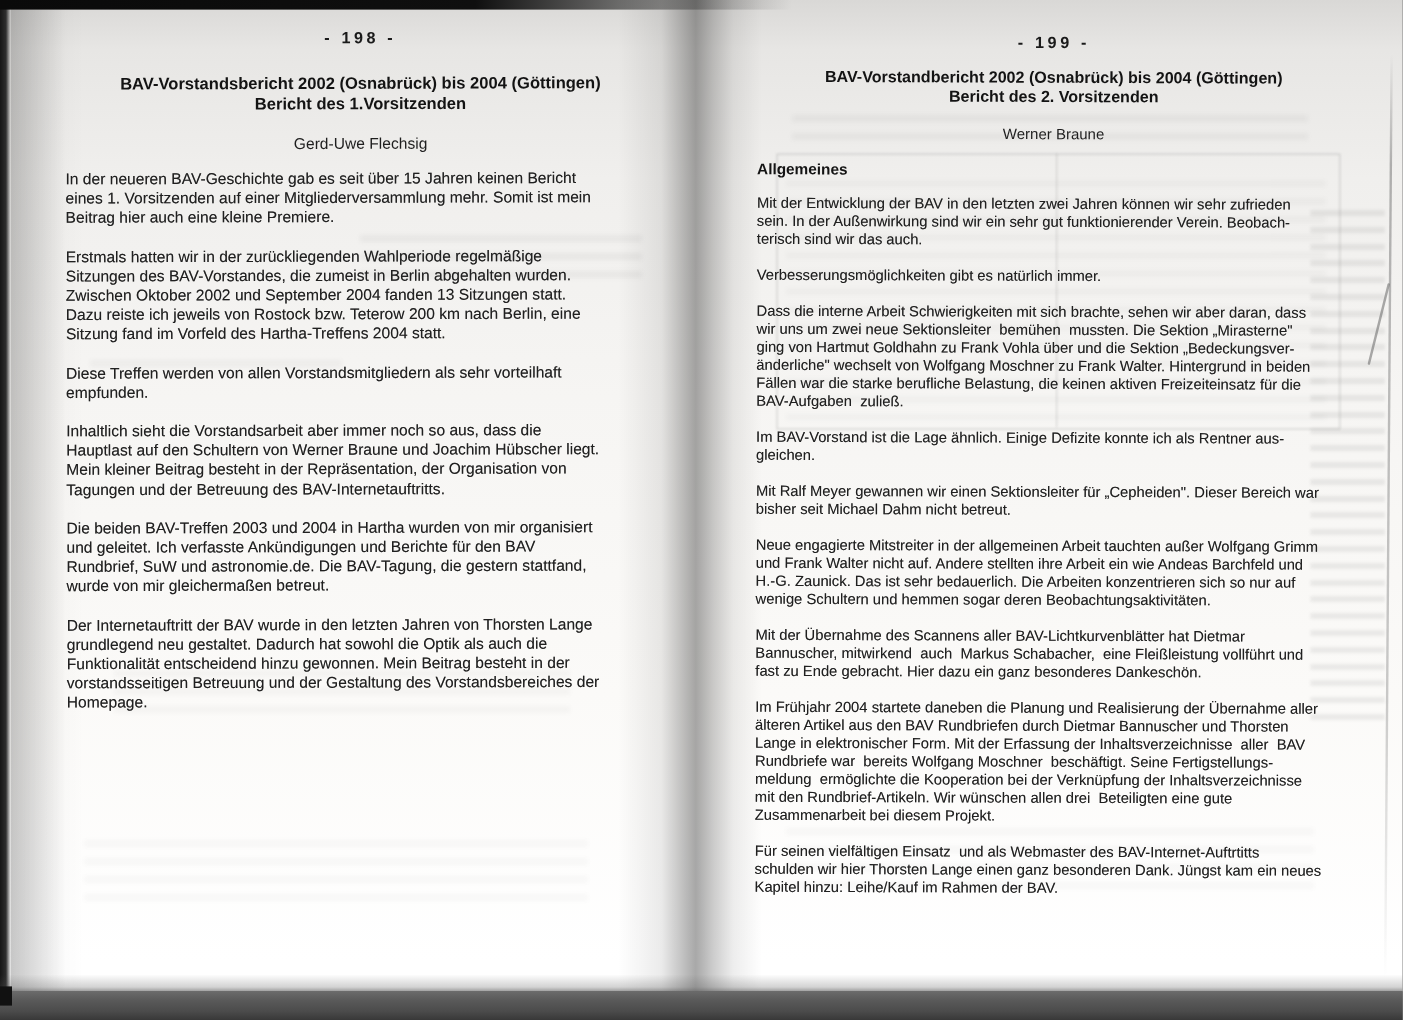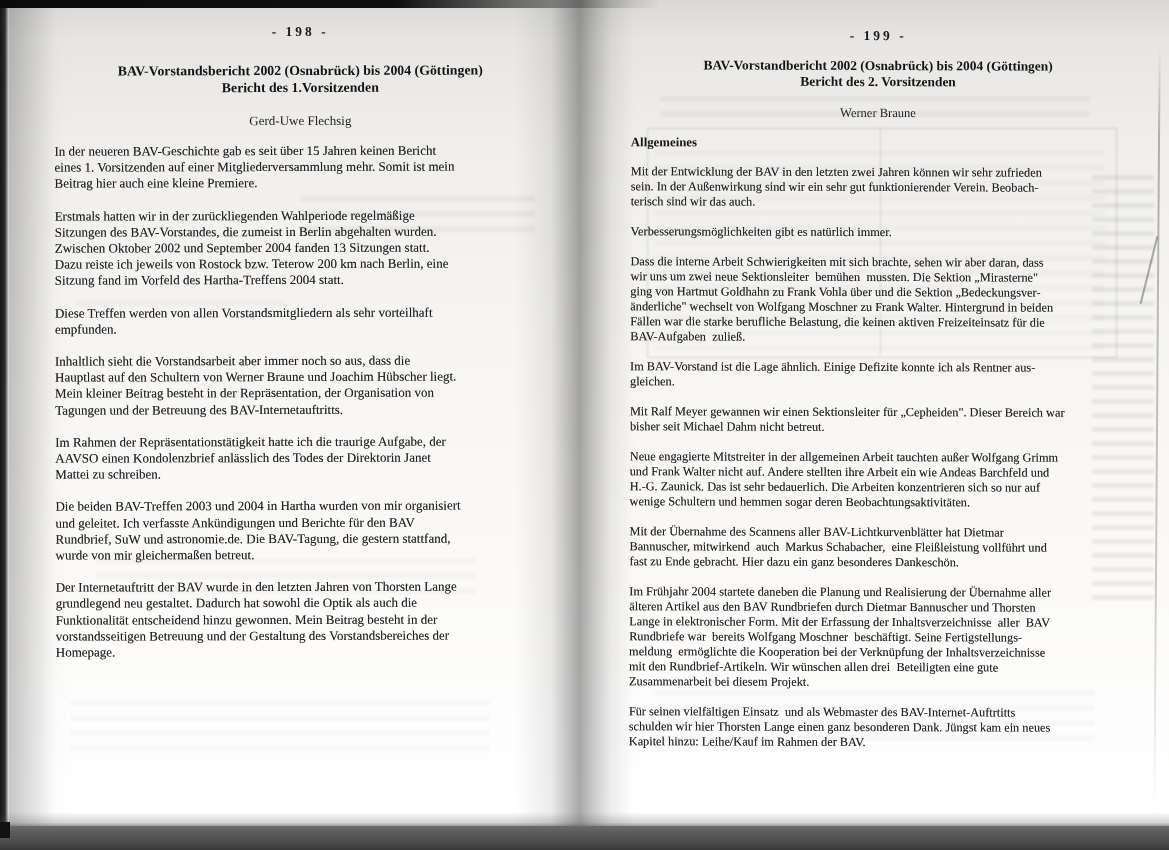--- a/index.html
+++ b/index.html
@@ -9,21 +9,20 @@
     overflow:hidden;
     background:#4c4c4c;
     font-family:"Liberation Sans", sans-serif;
   }
   
   .paper{
     position:absolute;left:0;top:0;width:1169px;height:826px;
     background:
       linear-gradient(90deg, rgba(0,0,0,0.06) 0%, rgba(0,0,0,0) 6%),
       linear-gradient(180deg,#d9d8d6 0%,#e7e6e4 5%,#f0efed 18%,#f6f5f3 40%,#fbfaf8 70%,#ffffff 97%);
-    font-family: Liberation Serif, serif;
   }
   
   .gutter{
     position:absolute;left:515px;top:0;width:120px;height:826px;
     background:linear-gradient(90deg,
       rgba(0,0,0,0) 0%,
       rgba(0,0,0,0.08) 30%,
       rgba(0,0,0,0.34) 54%,
       rgba(0,0,0,0.20) 66%,
       rgba(0,0,0,0.07) 80%,
@@ -145,23 +144,20 @@
 Sitzungen des BAV-Vorstandes, die zumeist in Berlin abgehalten wurden.
 Zwischen Oktober 2002 und September 2004 fanden 13 Sitzungen statt.
 Dazu reiste ich jeweils von Rostock bzw. Teterow 200 km nach Berlin, eine
 Sitzung fand im Vorfeld des Hartha-Treffens 2004 statt.</p>
         <p>Diese Treffen werden von allen Vorstandsmitgliedern als sehr vorteilhaft
 empfunden.</p>
         <p>Inhaltlich sieht die Vorstandsarbeit aber immer noch so aus, dass die
 Hauptlast auf den Schultern von Werner Braune und Joachim Hübscher liegt.
 Mein kleiner Beitrag besteht in der Repräsentation, der Organisation von
 Tagungen und der Betreuung des BAV-Internetauftritts.</p>
-        <p>Im Rahmen der Repräsentationstätigkeit hatte ich die traurige Aufgabe, der
-AAVSO einen Kondolenzbrief anlässlich des Todes der Direktorin Janet
-Mattei zu schreiben.</p>
         <p>Die beiden BAV-Treffen 2003 und 2004 in Hartha wurden von mir organisiert
 und geleitet. Ich verfasste Ankündigungen und Berichte für den BAV
 Rundbrief, SuW und astronomie.de. Die BAV-Tagung, die gestern stattfand,
 wurde von mir gleichermaßen betreut.</p>
         <p>Der Internetauftritt der BAV wurde in den letzten Jahren von Thorsten Lange
 grundlegend neu gestaltet. Dadurch hat sowohl die Optik als auch die
 Funktionalität entscheidend hinzu gewonnen. Mein Beitrag besteht in der
 vorstandsseitigen Betreuung und der Gestaltung des Vorstandsbereiches der
 Homepage.</p>
       </div>

